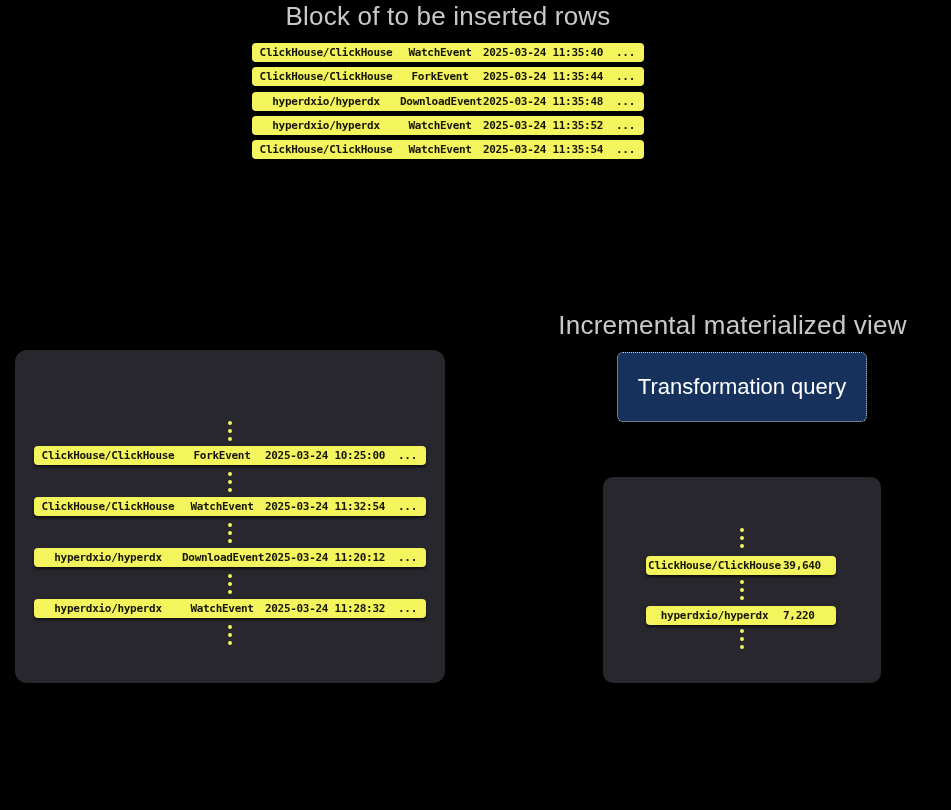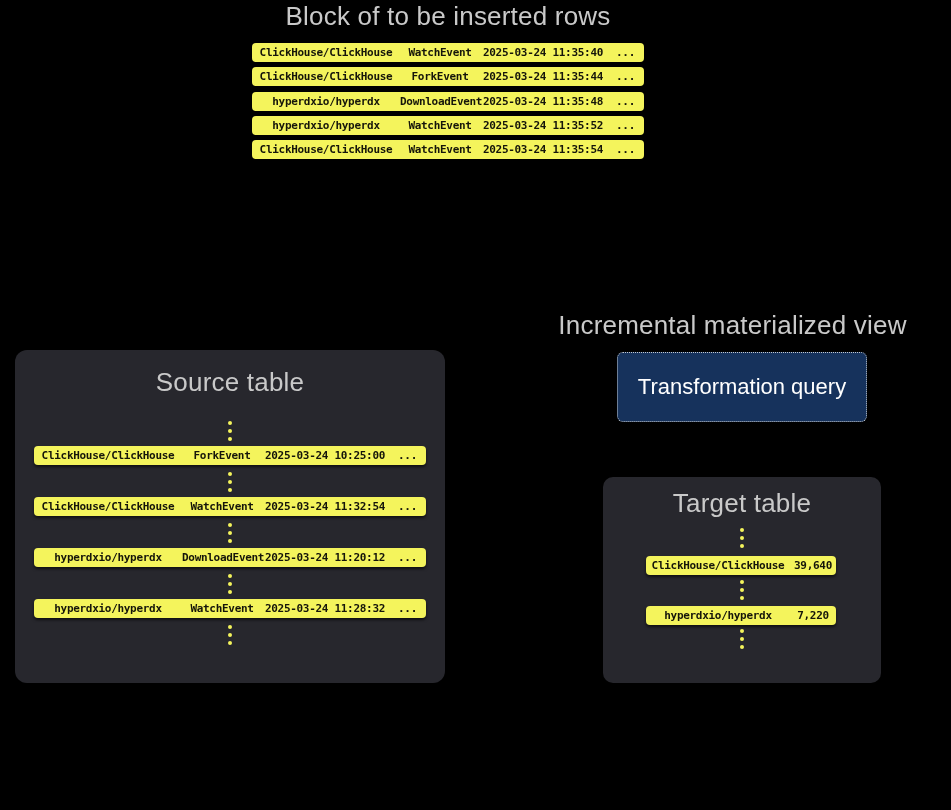--- a/index.html
+++ b/index.html
@@ -101,21 +101,21 @@
     left:43px; width:190px; height:19px;
     background:#f4f45c;
     border-radius:4px;
     box-shadow:0 2px 3px rgba(0,0,0,0.6);
     display:flex; align-items:center;
     font-family:"DejaVu Sans Mono", monospace;
     font-weight:700; font-size:11px; letter-spacing:-0.3px;
     color:#15150a;
   }
   .target-row .t-repo { flex:1; text-align:center; white-space:nowrap; }
-  .target-row .t-count { width:46px; text-align:center; padding-right:0; white-space:nowrap; }
+  .target-row .t-count { width:46px; text-align:left; padding-right:7px; white-space:nowrap; }
 </style>
 </head>
 <body>
 
 <div id="insert-block">
   <div class="section-title">Block of to be inserted rows</div>
 
   <div class="event-row" style="top:43px;">
     <span>ClickHouse/ClickHouse</span>
     <span>WatchEvent</span>
@@ -142,21 +142,20 @@
   </div>
   <div class="event-row" style="top:140px;">
     <span>ClickHouse/ClickHouse</span>
     <span>WatchEvent</span>
     <span>2025-03-24 11:35:54</span>
     <span class="more">...</span>
   </div>
 </div>
 
 <div id="source-panel" class="panel">
-  <div class="panel-title section-title">Source table</div>
 
   <div class="dots" style="top:71px;">
       <i></i>
       <i></i>
       <i></i>
     </div>
 
   <div class="event-row" style="top:96px;">
     <span>ClickHouse/ClickHouse</span>
     <span>ForkEvent</span>
@@ -210,21 +209,20 @@
     </div>
 </div>
 
 <div id="mv-title" class="section-title">Incremental materialized view</div>
 
 <div id="transformation-query">
   <span>Transformation query</span>
 </div>
 
 <div id="target-panel" class="panel">
-  <div class="panel-title section-title">Target table</div>
 
   <div class="dots" style="top:51px;">
       <i></i>
       <i></i>
       <i></i>
     </div>
 
   <div class="target-row" style="top:79px;">
     <span class="t-repo">ClickHouse/ClickHouse</span>
     <span class="t-count">39,640</span>

